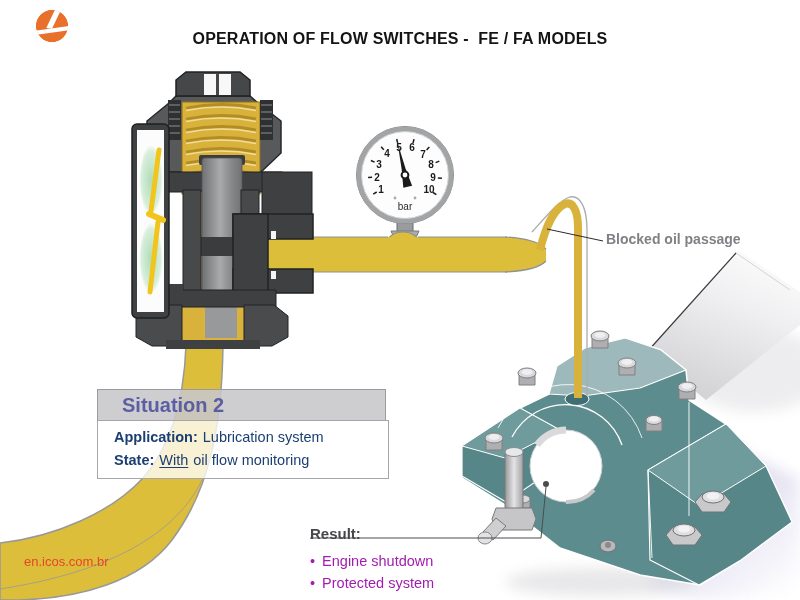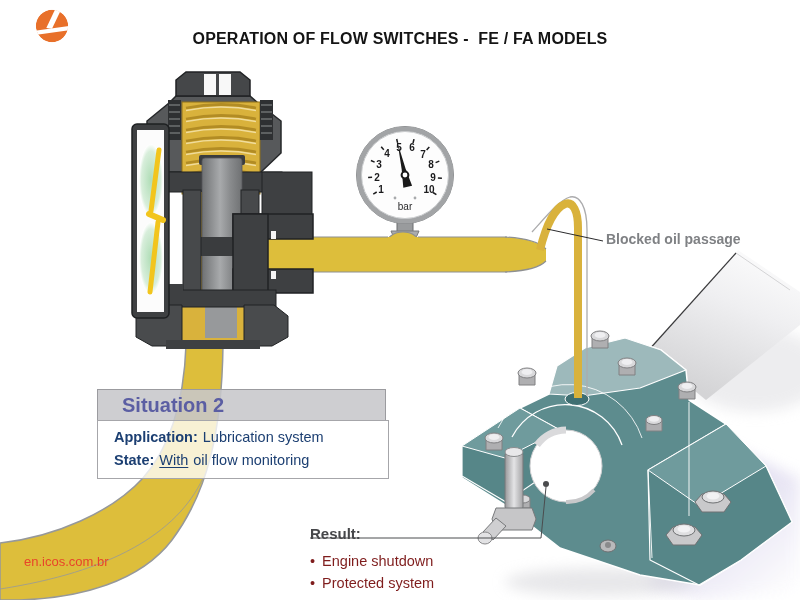--- a/index.html
+++ b/index.html
@@ -15,21 +15,21 @@
       border:1px solid #9B9B9F;padding-left:24px;line-height:30px;
       font-size:20px;font-weight:bold;color:#5B5EA3;}
   .situation .bdy{width:274px;margin-top:-1px;background:rgba(255,255,255,.78);
       border:1px solid #A6A6AA;padding:5px 0 6px 16px;}
   .situation .row{display:flex;gap:5px;line-height:23px;font-size:14.5px;color:#1C3F72;white-space:nowrap;}
   .situation .lbl{font-weight:bold;}
   .situation .und{text-decoration:underline;text-underline-offset:2px;}
   .result{position:absolute;left:310px;top:515px;margin-top:9px;}
   .result .r-title{font-size:15px;font-weight:bold;color:#46474A;line-height:20px;}
   .result .rows{margin-top:6px;}
-  .result .row{font-size:14.5px;color:#7f1d1d;line-height:22px;white-space:nowrap;}
+  .result .row{font-size:14.5px;color:#a21caf;line-height:22px;white-space:nowrap;}
   .result .b{margin-right:7px;}
   .watermark{position:absolute;left:24px;top:554px;font-size:13px;font-weight:normal;color:#E8442A;}
   .gnum{font-size:10px;font-weight:bold;fill:#1B1B1D;}
 </style>
 </head>
 <body>
 
 <div class="stage">
 
 <svg class="scene" width="800" height="600" viewBox="0 0 800 600">

